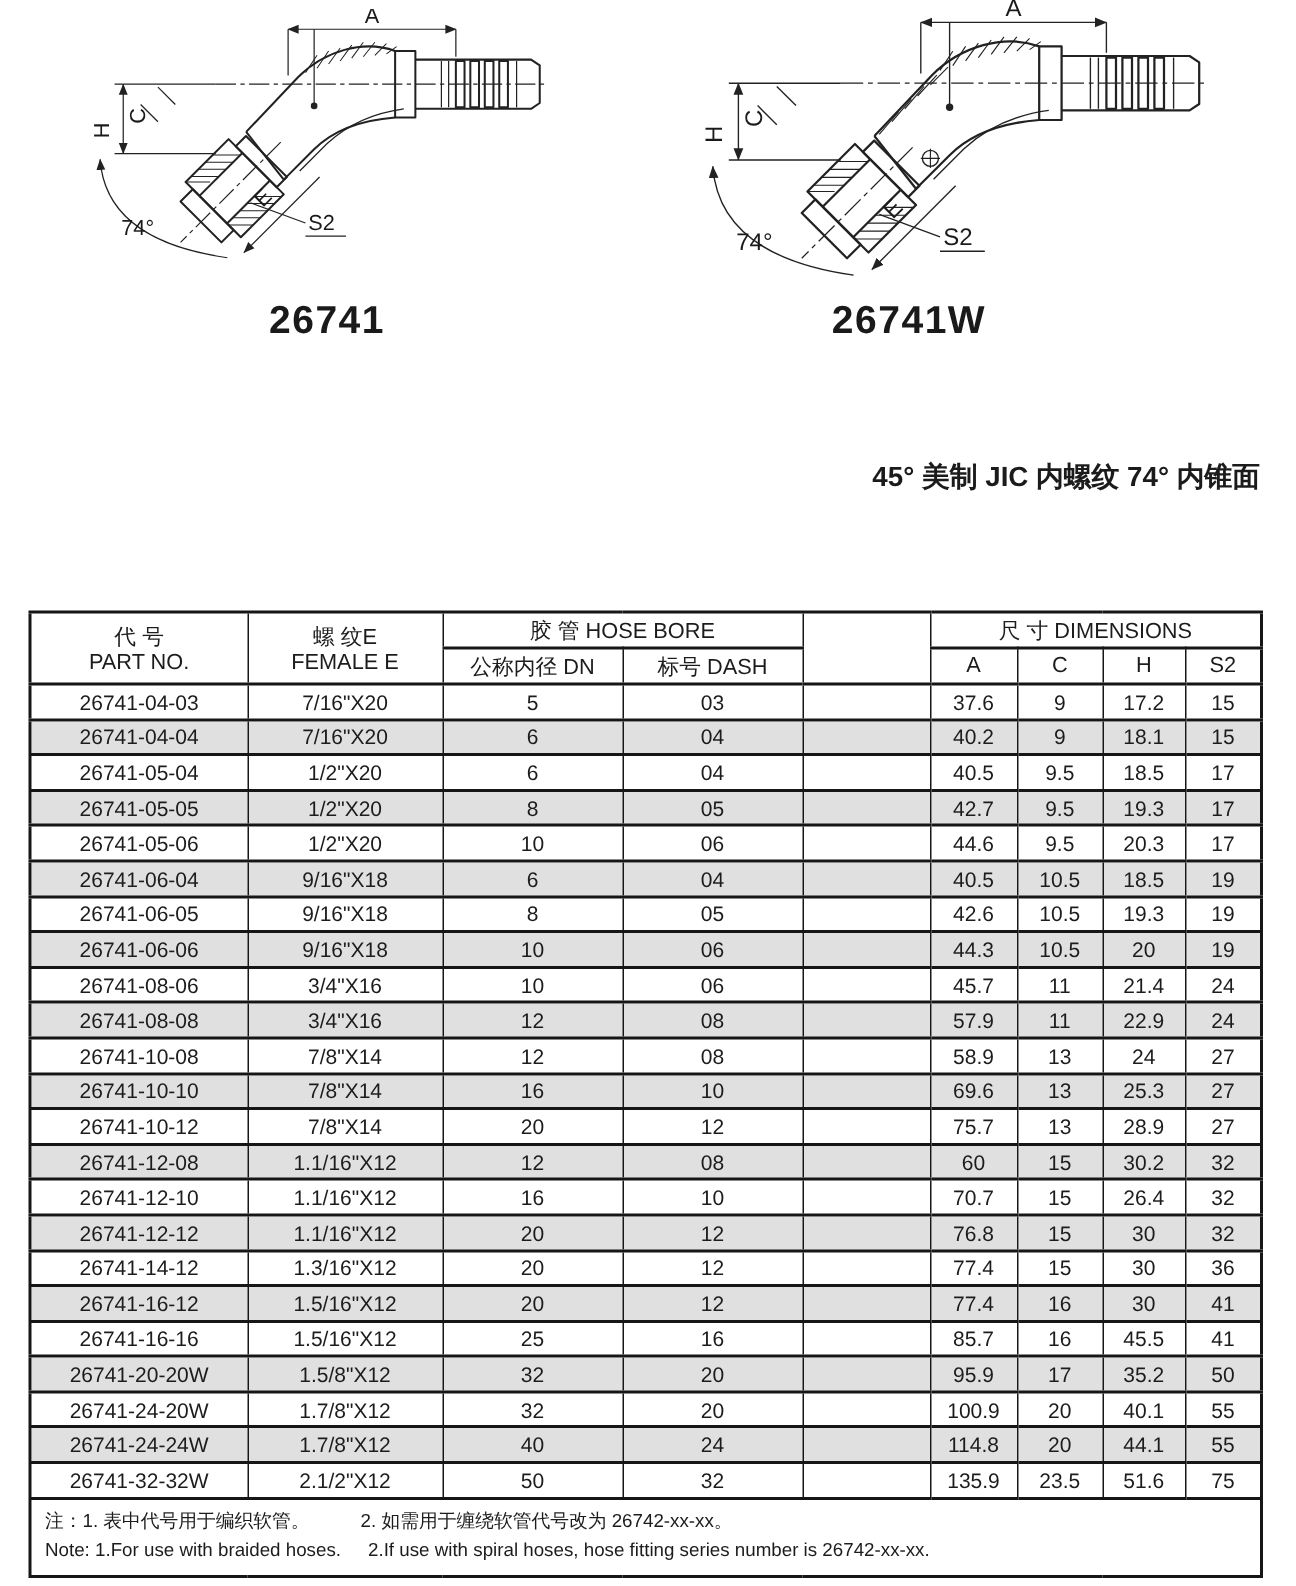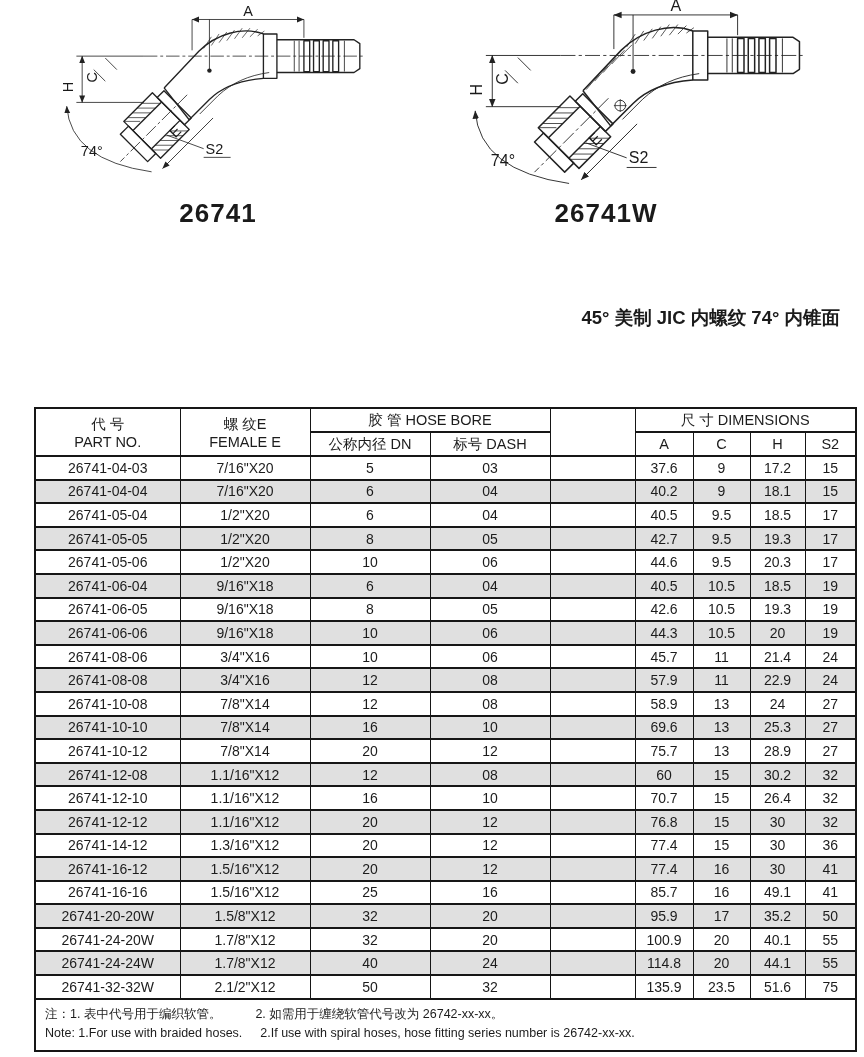--- a/index.html
+++ b/index.html
@@ -22,21 +22,21 @@
   .tn { stroke:#222; stroke-width:.85; fill:none; }
   .cl { stroke:#222; stroke-width:.8; fill:none; stroke-dasharray:14 3 3 3; }
   .ht { stroke:#222; stroke-width:.7; fill:none; }
   
   #title-block {
     position:absolute; left:400px; top:287px; width:440px; text-align:right;
     font-size:18.5px; font-weight:700; line-height:30.5px; color:#1b1b1b;margin-top:16px;
   }
   
   table.spec {
-    position:absolute; left:34px; top:407px; width:820px;
+    position:absolute; left:19px; top:407px; width:820px;
     border-collapse:collapse; table-layout:fixed;
     border:2.5px solid #161616;
   }
   table.spec th, table.spec td {
     border:1px solid #161616; border-top-width:2px; border-bottom-width:2px;
     text-align:center; white-space:nowrap; overflow:hidden;
     font-weight:400; color:#1c1c1c;
   }
   table.spec thead th { height:22px; font-size:14.5px; padding:0; }
   table.spec thead tr:last-child th { border-bottom-width:2.5px; }
@@ -391,21 +391,21 @@
           <td>41</td>
         </tr>
         <tr>
           <td>26741-16-16</td>
           <td>1.5/16"X12</td>
           <td>25</td>
           <td>16</td>
           <td></td>
           <td>85.7</td>
           <td>16</td>
-          <td>49.1</td>
+          <td>45.5</td>
           <td>41</td>
         </tr>
         <tr class="alt">
           <td>26741-20-20W</td>
           <td>1.5/8"X12</td>
           <td>32</td>
           <td>20</td>
           <td></td>
           <td>95.9</td>
           <td>17</td>

